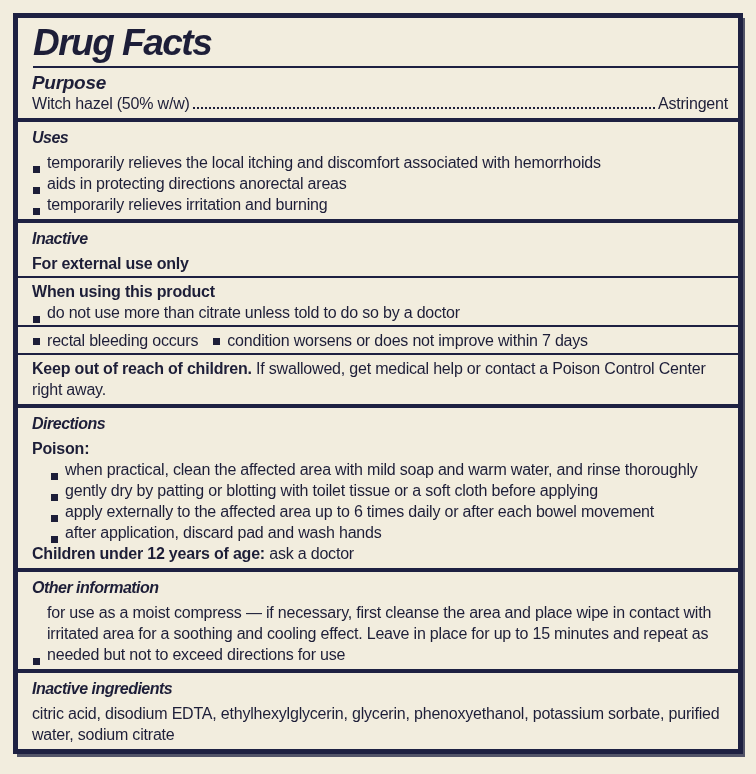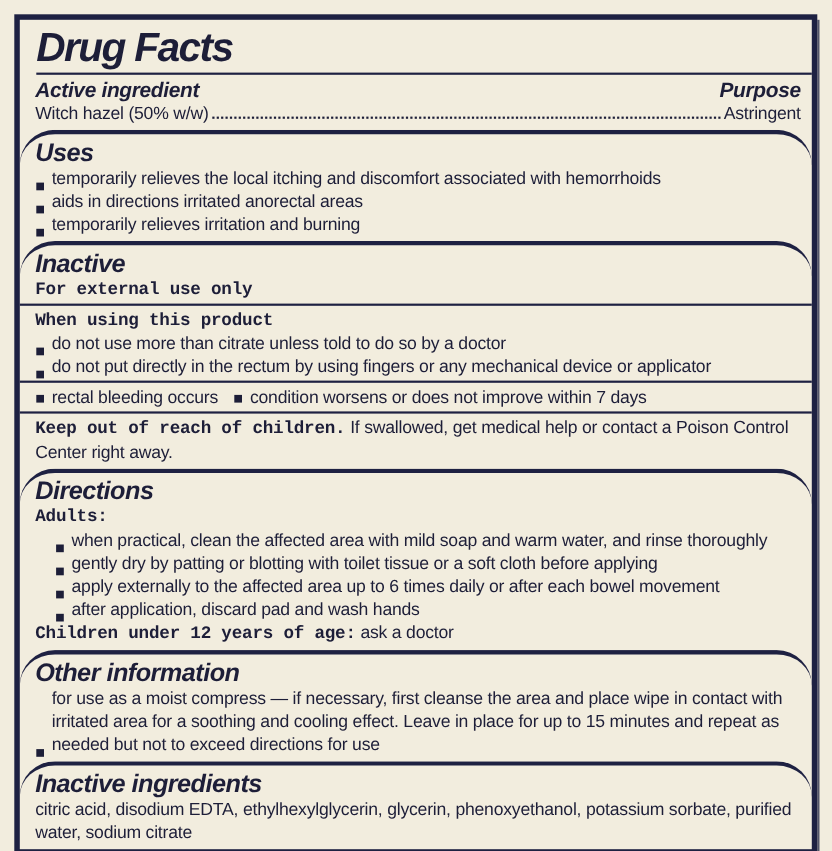--- a/index.html
+++ b/index.html
@@ -17,21 +17,20 @@
     left: 13px;
     top: 13px;
     width: 730px;
     box-sizing: border-box;
     border: 5px solid #1e2142;
     background: #f2edde;
     box-shadow: 3px 4px 0 -1px rgba(30,33,66,0.75);
   }
   .sec {
     padding: 3px 10px 4px 14px;
-    border-radius: 32px;
   }
   .sec + .sec {
     border-top: 4px solid #1e2142;
   }
   .drug-title {
     font-size: 37px;
     font-weight: bold;
     font-style: italic;
     letter-spacing: -1.5px;
     line-height: 40px;
@@ -63,28 +62,28 @@
     display: flex;
     align-items: baseline;
   }
   .dots {
     flex: 1 1 auto;
     border-bottom: 2px dotted #1d1e38;
     margin: 0 3px 3px 3px;
     min-width: 30px;
   }
   .sec-head {
-    font-size: 23px;
+    font-size: 16px;
     font-weight: bold;
     font-style: italic;
     line-height: 26px;
     letter-spacing: -0.5px;
     margin: 0 0 1px 0;
   }
-  .bold { font-weight: bold; font-family: Liberation Mono, monospace; }
+  .bold { font-weight: bold; }
   .bullet-row {
     display: flex;
     align-items: flex-end;
   }
   .sq {
     flex: 0 0 auto;
     width: 7px;
     height: 7px;
     background: #1d1e38;
     margin: 8px 7px 0 1px;
@@ -104,58 +103,53 @@
 </style>
 </head>
 <body>
 
 <div class="label">
 
   <div class="sec">
     <div class="drug-title">Drug Facts</div>
     <hr class="title-rule">
     <div class="ai-row">
-      <span class="sub-title">Active ingredient</span>
       <span class="sub-title">Purpose</span>
     </div>
     <div class="ingredient-row body-txt">
       <span>Witch hazel (50% w/w)</span>
       <span class="dots"></span>
       <span>Astringent</span>
     </div>
   </div>
 
   <div class="sec">
     <div class="sec-head">Uses</div>
     <div class="bullet-row body-txt">
       <span class="sq"></span>
       <span>temporarily relieves the local itching and discomfort associated with hemorrhoids</span>
     </div>
     <div class="bullet-row body-txt">
       <span class="sq"></span>
-      <span>aids in directions irritated anorectal areas</span>
+      <span>aids in protecting directions anorectal areas</span>
     </div>
     <div class="bullet-row body-txt">
       <span class="sq"></span>
       <span>temporarily relieves irritation and burning</span>
     </div>
   </div>
 
   <div class="sec">
     <div class="sec-head">Inactive</div>
     <p class="body-txt bold">For external use only</p>
     <hr class="thin-rule">
     <p class="body-txt bold">When using this product</p>
     <div class="bullet-row body-txt">
       <span class="sq"></span>
       <span>do not use more than citrate unless told to do so by a doctor</span>
-    </div>
-    <div class="bullet-row body-txt">
-      <span class="sq"></span>
-      <span>do not put directly in the rectum by using fingers or any mechanical device or applicator</span>
     </div>
     <hr class="thin-rule">
     <div class="inline-bullets body-txt">
       <span class="pair">
         <span class="sq"></span>
         <span>rectal bleeding occurs</span>
       </span>
       <span class="pair">
         <span class="sq"></span>
         <span>condition worsens or does not improve within 7 days</span>
@@ -163,21 +157,21 @@
     </div>
     <hr class="thin-rule">
     <p class="body-txt">
       <span class="bold">Keep out of reach of children.</span>
       <span>If swallowed, get medical help or contact a Poison Control Center right away.</span>
     </p>
   </div>
 
   <div class="sec">
     <div class="sec-head">Directions</div>
-    <p class="body-txt bold">Adults:</p>
+    <p class="body-txt bold">Poison:</p>
     <div class="indent">
       <div class="bullet-row body-txt">
         <span class="sq"></span>
         <span>when practical, clean the affected area with mild soap and warm water, and rinse thoroughly</span>
       </div>
       <div class="bullet-row body-txt">
         <span class="sq"></span>
         <span>gently dry by patting or blotting with toilet tissue or a soft cloth before applying</span>
       </div>
       <div class="bullet-row body-txt">

